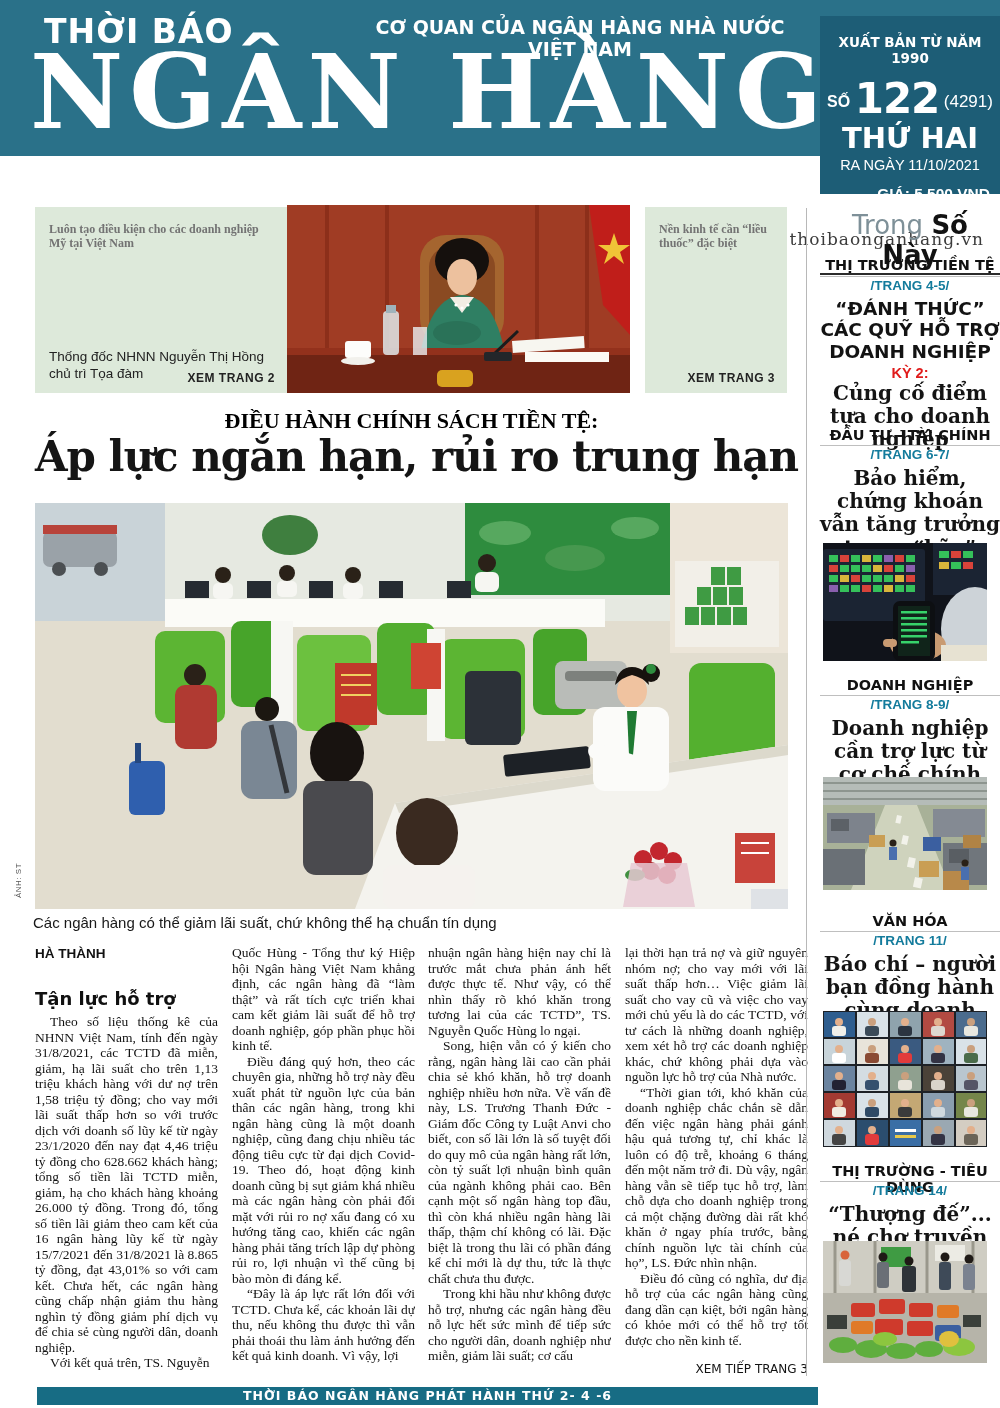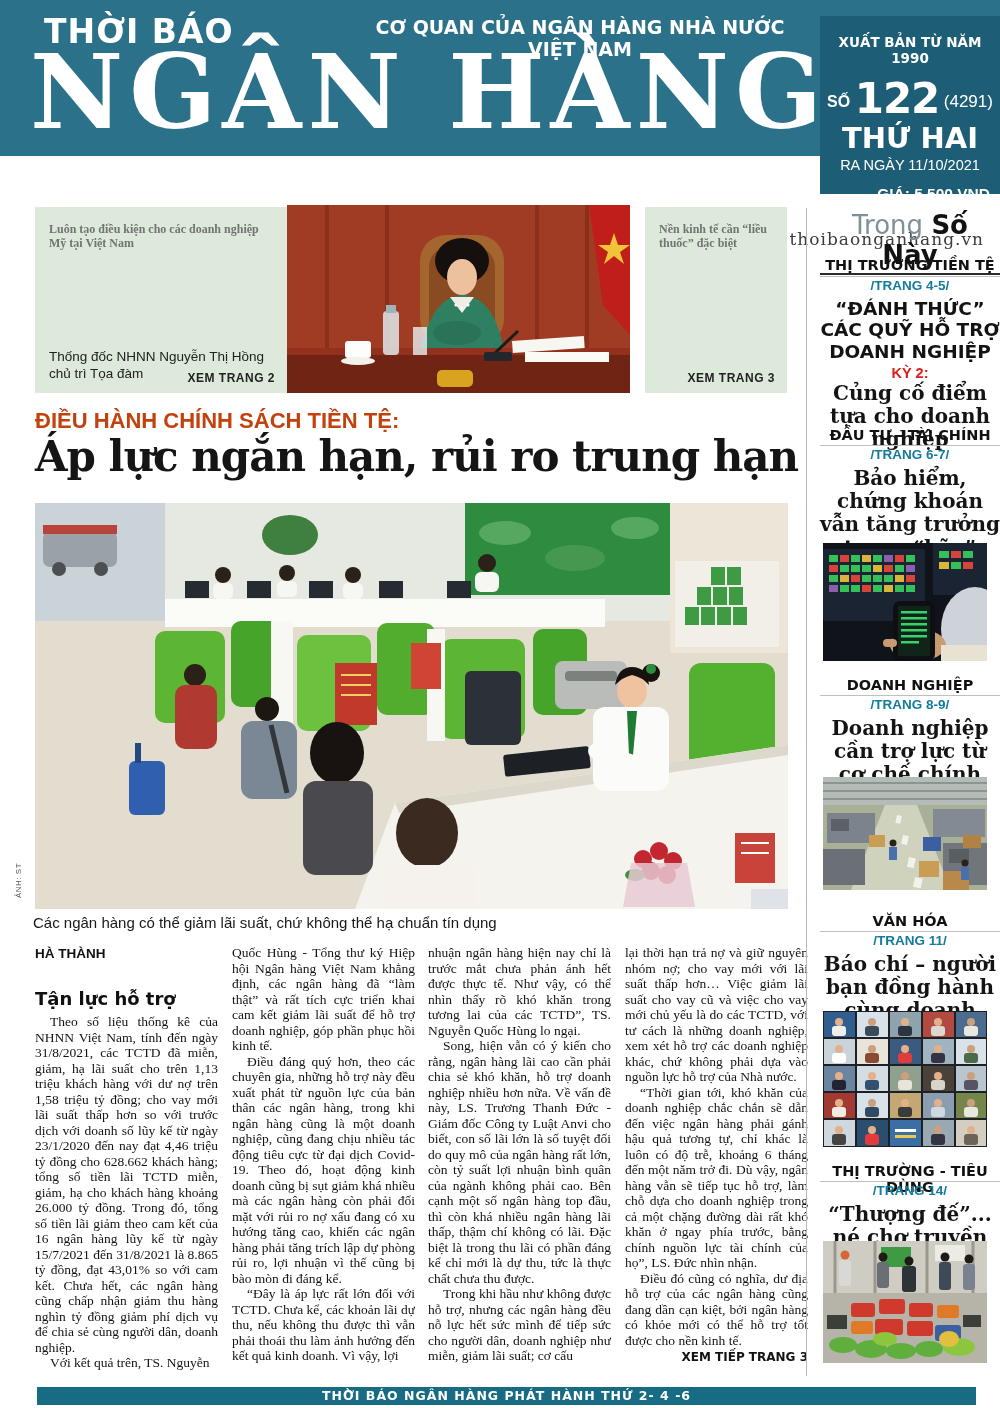--- a/index.html
+++ b/index.html
@@ -52,22 +52,22 @@
   .sec-page{position:absolute;width:180px;text-align:center;font-weight:bold;font-size:13.5px;
             color:#137b9c;cursor:pointer;}
   .sec-head-caps{position:absolute;width:180px;text-align:center;font-family:"DejaVu Sans",sans-serif;
                  font-weight:bold;font-size:18.5px;line-height:1.16;color:#131313;cursor:pointer;}
   .sec-ky{position:absolute;width:180px;text-align:center;font-weight:bold;font-size:14.5px;color:#e01b1b;}
   .sec-head-serif{position:absolute;width:180px;text-align:center;font-family:"DejaVu Serif",serif;
                   font-weight:bold;font-size:20px;line-height:1.16;color:#141414;cursor:pointer;}
   .sec-img{position:absolute;left:3px;width:164px;}
 
   
-  .kicker{position:absolute;left:35px;top:408px;width:753px;
-          font-family:Liberation Sans, sans-serif;font-weight:bold;font-size:22px;color:#c2410c;}
+  .kicker{position:absolute;left:35px;top:408px;width:753px;text-align:center;
+          font-family:Liberation Serif, serif;font-weight:bold;font-size:22px;color:#000000;}
   .headline{position:absolute;left:35px;top:432px;width:753px;text-align:center;
             font-family:"DejaVu Serif",serif;font-weight:bold;font-size:42px;
             letter-spacing:-1px;color:#151515;white-space:nowrap;}
   .lead-photo{position:absolute;left:35px;top:503px;width:753px;height:406px;}
   .photo-credit{position:absolute;left:14px;top:898px;font-size:8px;color:#555;
                 transform:rotate(-90deg);transform-origin:left top;letter-spacing:.5px;}
   .caption{position:absolute;left:33px;top:914px;width:753px;font-size:15px;color:#181818;}
 
   
   .byline{position:absolute;left:35px;top:946px;font-weight:bold;font-size:13.5px;color:#111;}
@@ -75,25 +75,25 @@
            font-weight:bold;font-size:18px;color:#101010;}
   .bodycol{position:absolute;top:945px;width:183px;height:437px;overflow:hidden;
            font-family:"Liberation Serif",serif;font-size:13.5px;line-height:15.5px;
            text-align:justify;color:#121212;}
   .bodycol.c1{left:35px;top:1014px;height:368px;}
   .bodycol.c2{left:232px;}
   .bodycol.c3{left:428px;}
   .bodycol.c4{left:625px;}
   .bodycol p{margin:0;text-indent:15px;}
   .bodycol p.cont{text-indent:0;}
-  .continued{text-align:right;font-family:"DejaVu Sans",sans-serif;font-weight:bold;
-             font-size:12px;margin-top:2px;cursor:pointer;}
+  .continued{text-align:right;font-family:"DejaVu Sans",sans-serif;font-weight:normal;
+             font-size:12px;margin-top:14px;cursor:pointer;}
 
   
-  .footer-bar{position:absolute;left:37px;top:1387px;width:939px;height:18px;background:#176c84;
+  .footer-bar{position:absolute;left:37px;top:1387px;width:781px;height:18px;background:#176c84;
               color:#fff;text-align:center;font-family:"DejaVu Sans",sans-serif;font-weight:bold;
               font-size:12.5px;line-height:18px;letter-spacing:1px;}
 </style>
 </head>
 <body>
 
 <div class="page">
 
   <div class="masthead">
     <div class="mast-thoibao">THỜI BÁO</div>

